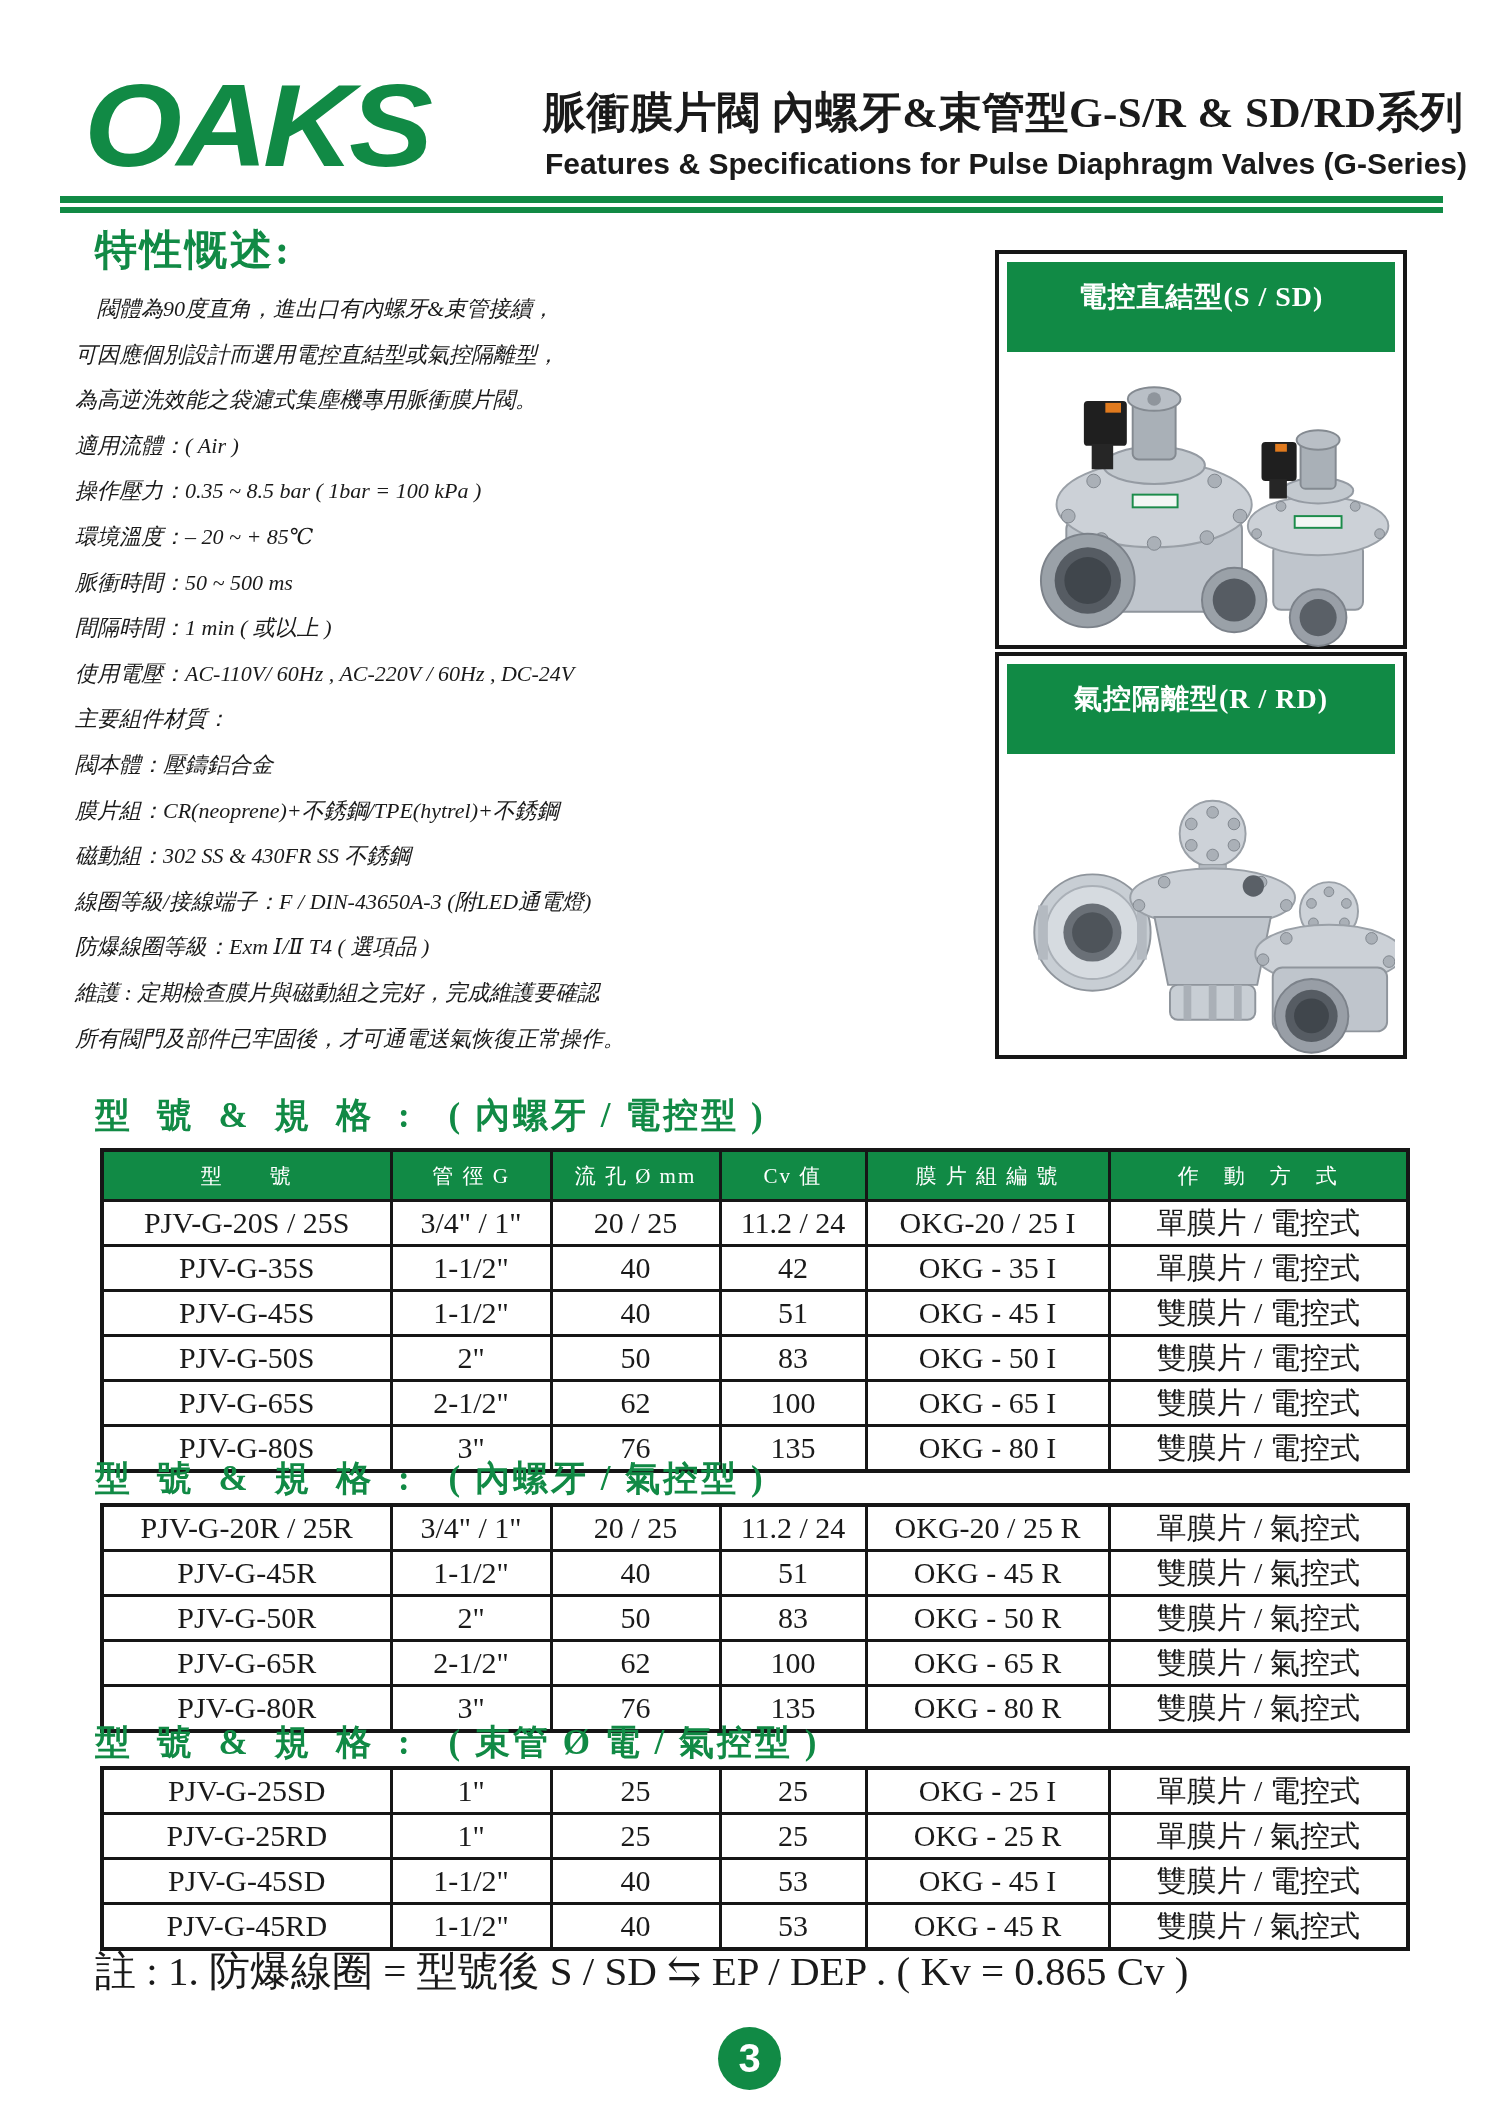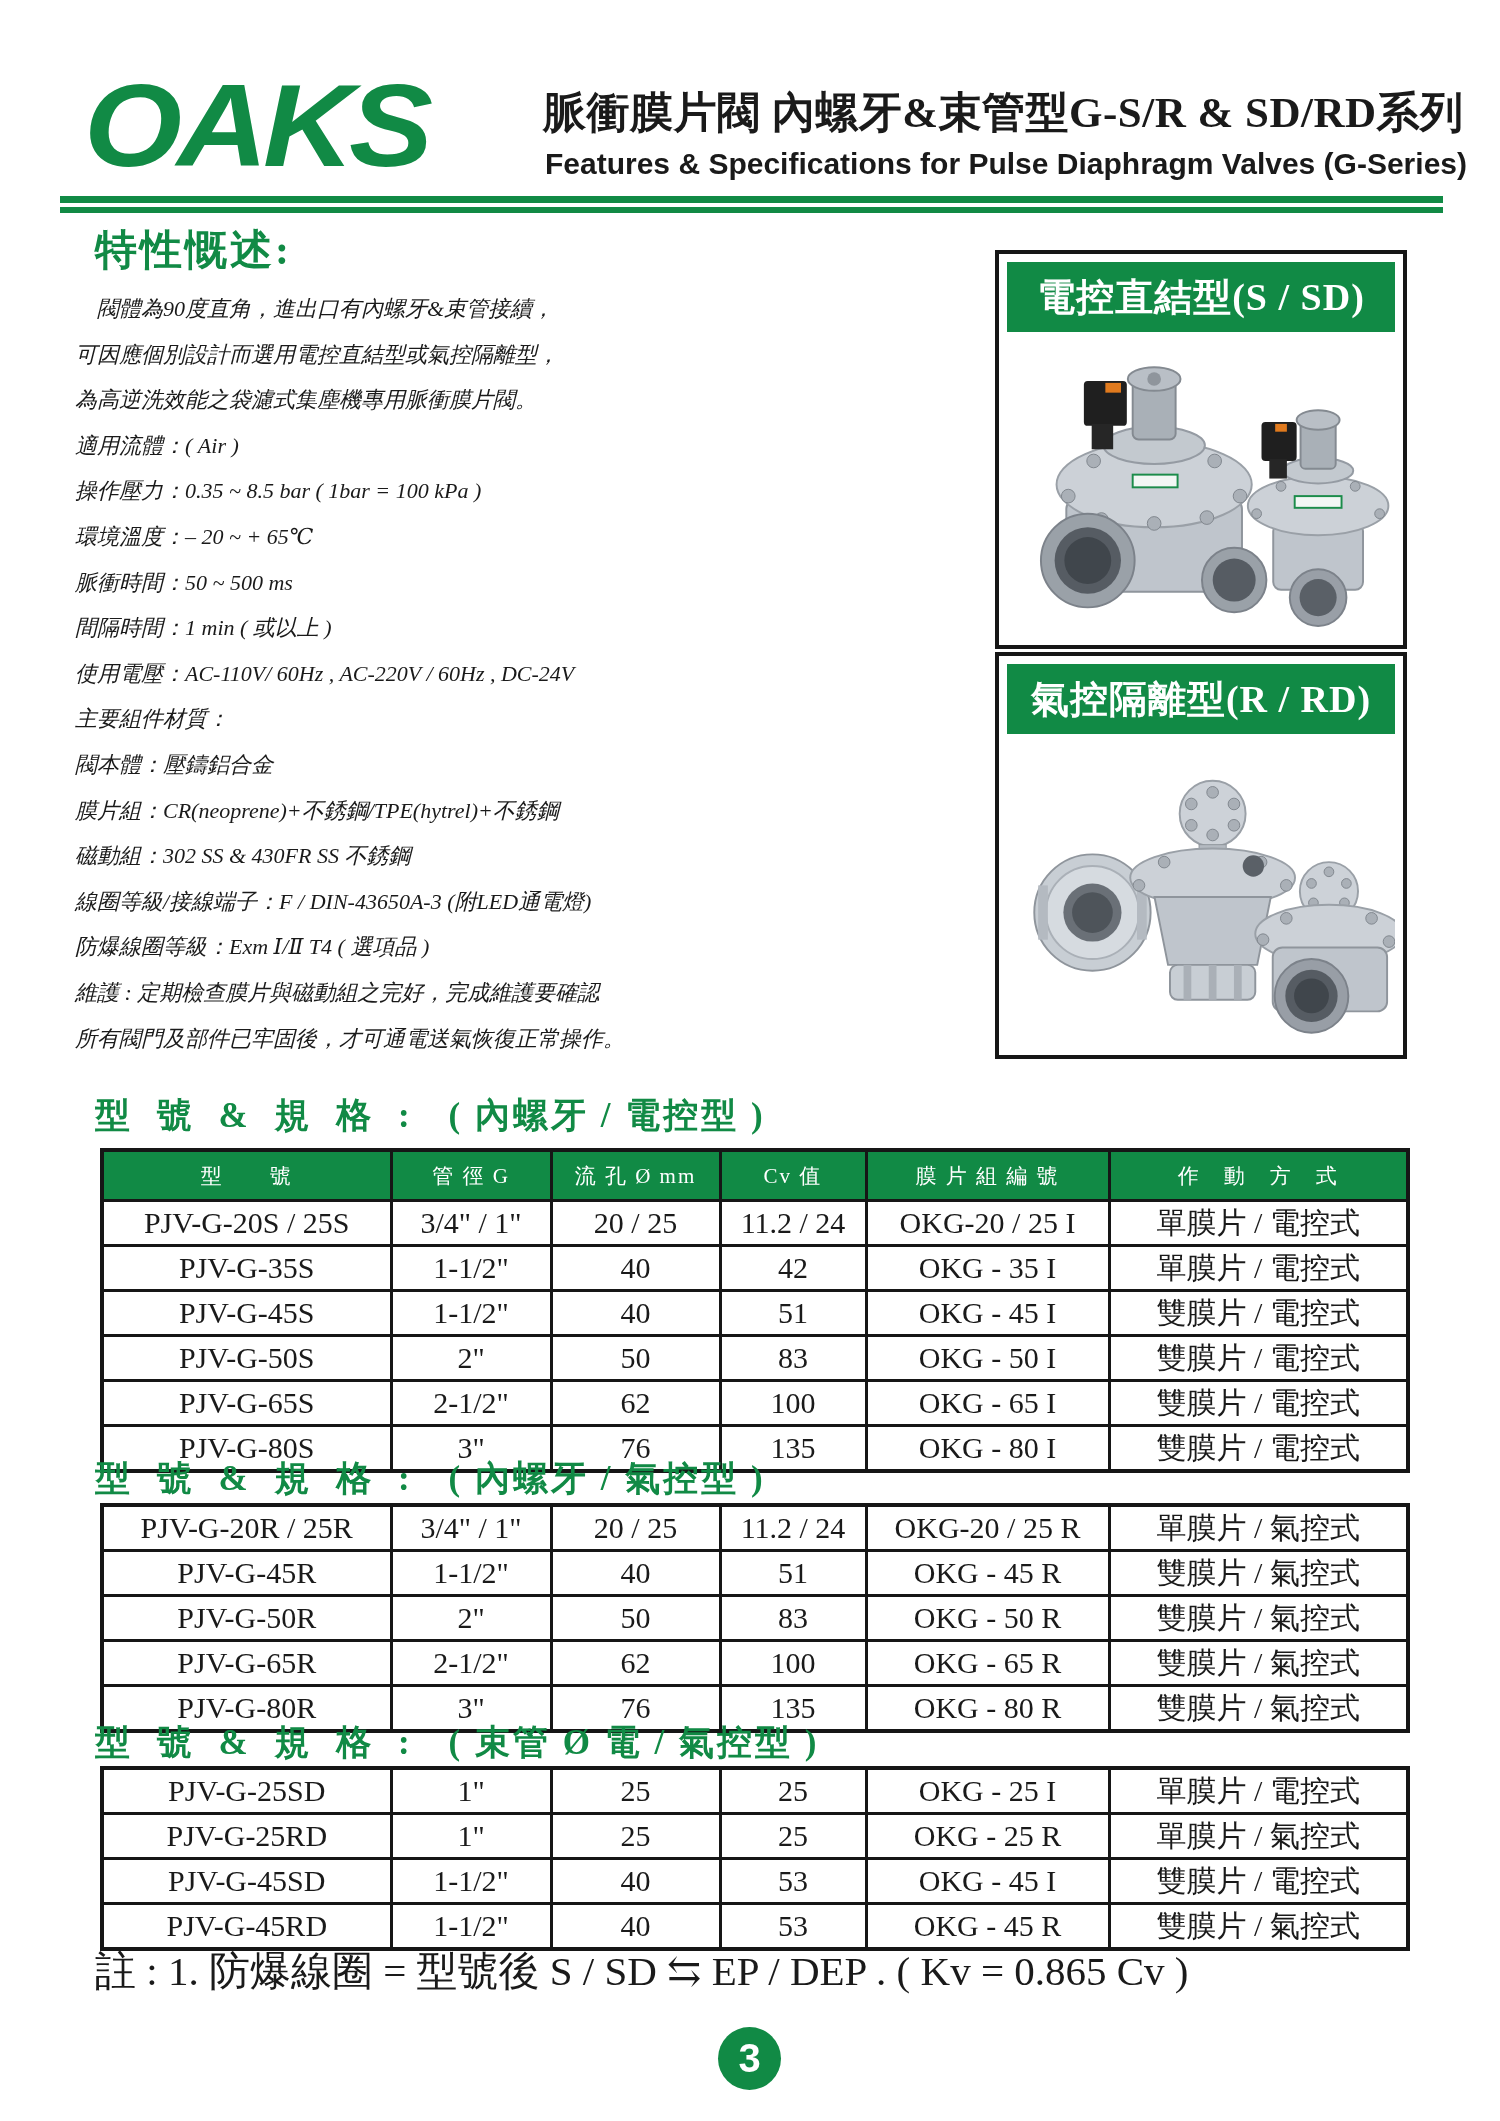--- a/index.html
+++ b/index.html
@@ -45,21 +45,21 @@
   .feature-line{white-space:nowrap;}
   
   .panel{
     position:absolute;left:995px;width:412px;background:#fff;
     border:4px solid #161616;box-sizing:border-box;padding:8px;
   }
   .panel-electric{top:250px;height:399px;}
   .panel-air{top:652px;height:407px;}
   .panel-header{
     background:var(--green);color:#fff;text-align:center;
-    height:70px;line-height:70px;font-size:38px;font-weight:600;
+    height:90px;line-height:70px;font-size:28px;font-weight:600;
     letter-spacing:1px;white-space:nowrap;
   }
   .panel-photo{width:100%;height:calc(100% - 70px);display:flex;align-items:center;justify-content:center;}
   .panel-photo svg{width:100%;height:96%;}
   
   .section-title{
     position:absolute;left:95px;color:var(--green);
     font-size:35px;font-weight:bold;white-space:nowrap;
   }
   .section-title .label{letter-spacing:9px;margin-right:30px;}
@@ -105,21 +105,21 @@
     <div class="bar-b"></div>
   </div>
 
   <div class="features-heading">特性慨述:</div>
   <div class="feature-lines">
       <div class="feature-line">　閥體為90度直角，進出口有內螺牙&amp;束管接續，</div>
       <div class="feature-line">可因應個別設計而選用電控直結型或氣控隔離型，</div>
       <div class="feature-line">為高逆洗效能之袋濾式集塵機專用脈衝膜片閥。</div>
       <div class="feature-line">適用流體：( Air )</div>
       <div class="feature-line">操作壓力：0.35 ~ 8.5 bar ( 1bar = 100 kPa )</div>
-      <div class="feature-line">環境溫度：– 20 ~ + 65℃</div>
+      <div class="feature-line">環境溫度：– 20 ~ + 85℃</div>
       <div class="feature-line">脈衝時間：50 ~ 500 ms</div>
       <div class="feature-line">間隔時間：1 min ( 或以上 )</div>
       <div class="feature-line">使用電壓：AC-110V/ 60Hz , AC-220V / 60Hz , DC-24V</div>
       <div class="feature-line">主要組件材質：</div>
       <div class="feature-line">閥本體：壓鑄鋁合金</div>
       <div class="feature-line">膜片組：CR(neoprene)+不銹鋼/TPE(hytrel)+不銹鋼</div>
       <div class="feature-line">磁動組：302 SS &amp; 430FR SS 不銹鋼</div>
       <div class="feature-line">線圈等級/接線端子：F / DIN-43650A-3 (附LED通電燈)</div>
       <div class="feature-line">防爆線圈等級：Exm Ⅰ/Ⅱ T4 ( 選項品 )</div>
       <div class="feature-line">維護 : 定期檢查膜片與磁動組之完好，完成維護要確認</div>

